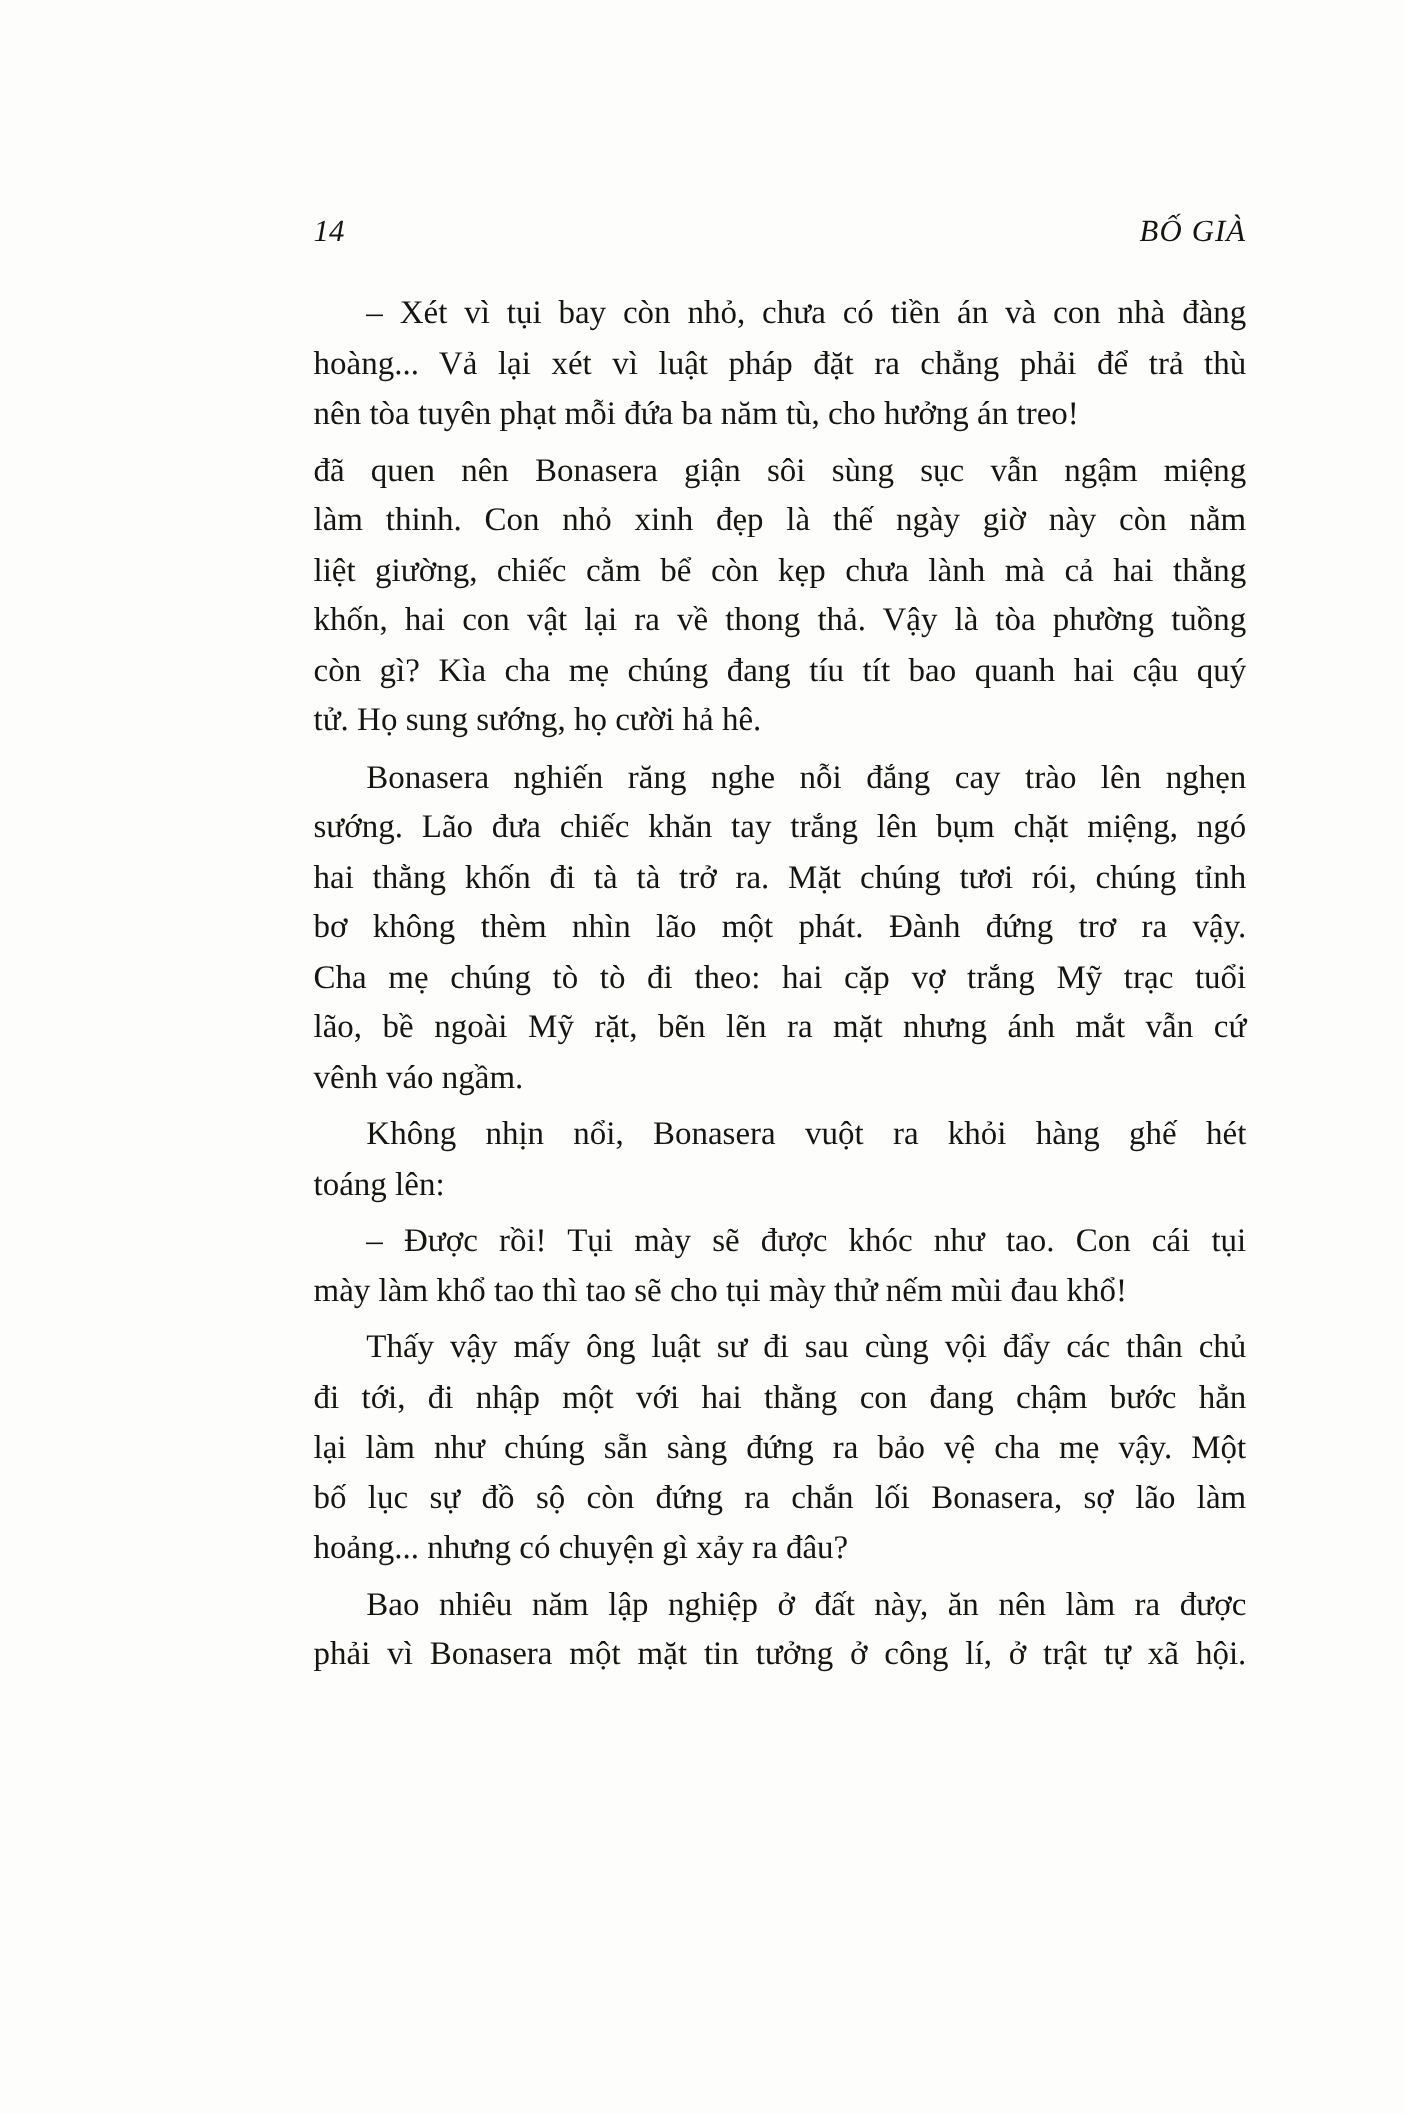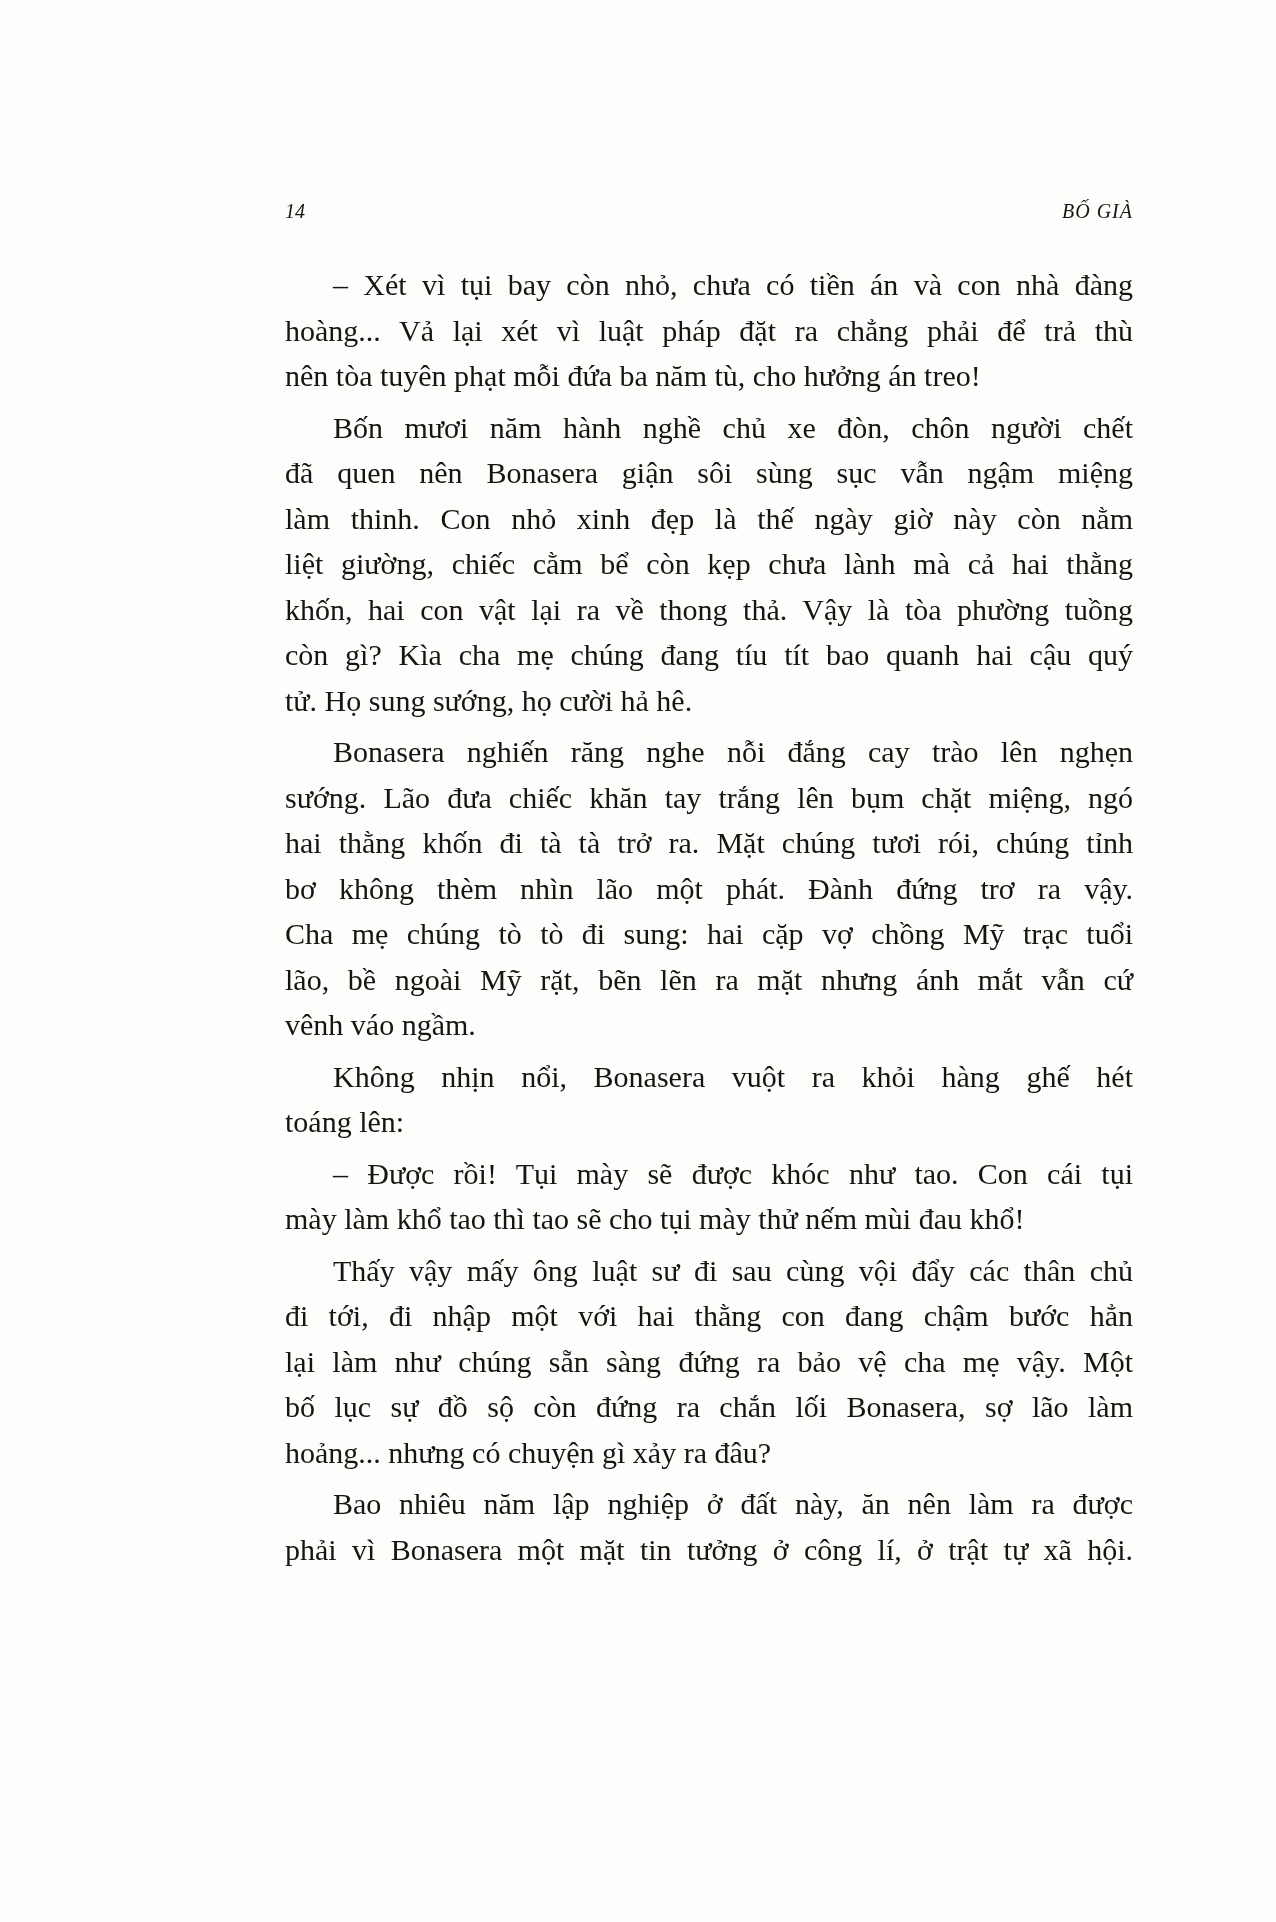--- a/index.html
+++ b/index.html
@@ -21,21 +21,21 @@
     inset: 0;
     background: var(--paper);
   }
   .header {
     position: absolute;
     top: 194px;
     left: 285px;
     width: 848px;
     height: 34px;
     font-style: italic;
-    font-size: 20px;
+    font-size: 28px;
     line-height: 34px;
   }
   .page-number {
     position: absolute;
     left: 0;
     top: 0;
   }
   .running-title {
     display: block;
     text-align: right;
@@ -67,34 +67,33 @@
     <span class="page-number">14</span>
     <span class="running-title">BỐ GIÀ</span>
   </div>
   <div class="body-text" id="body-text">
       <div class="para">
         <div class="line first">– Xét vì tụi bay còn nhỏ, chưa có tiền án và con nhà đàng</div>
         <div class="line">hoàng... Vả lại xét vì luật pháp đặt ra chẳng phải để trả thù</div>
         <div class="line last">nên tòa tuyên phạt mỗi đứa ba năm tù, cho hưởng án treo!</div>
       </div>
       <div class="para">
-        <div class="line first">Bốn mươi năm hành nghề chủ xe đòn, chôn người chết</div>
         <div class="line">đã quen nên Bonasera giận sôi sùng sục vẫn ngậm miệng</div>
         <div class="line">làm thinh. Con nhỏ xinh đẹp là thế ngày giờ này còn nằm</div>
         <div class="line">liệt giường, chiếc cằm bể còn kẹp chưa lành mà cả hai thằng</div>
         <div class="line">khốn, hai con vật lại ra về thong thả. Vậy là tòa phường tuồng</div>
         <div class="line">còn gì? Kìa cha mẹ chúng đang tíu tít bao quanh hai cậu quý</div>
         <div class="line last">tử. Họ sung sướng, họ cười hả hê.</div>
       </div>
       <div class="para">
         <div class="line first">Bonasera nghiến răng nghe nỗi đắng cay trào lên nghẹn</div>
         <div class="line">sướng. Lão đưa chiếc khăn tay trắng lên bụm chặt miệng, ngó</div>
         <div class="line">hai thằng khốn đi tà tà trở ra. Mặt chúng tươi rói, chúng tỉnh</div>
         <div class="line">bơ không thèm nhìn lão một phát. Đành đứng trơ ra vậy.</div>
-        <div class="line">Cha mẹ chúng tò tò đi sung: hai cặp vợ chồng Mỹ trạc tuổi</div>
+        <div class="line">Cha mẹ chúng tò tò đi theo: hai cặp vợ trắng Mỹ trạc tuổi</div>
         <div class="line">lão, bề ngoài Mỹ rặt, bẽn lẽn ra mặt nhưng ánh mắt vẫn cứ</div>
         <div class="line last">vênh váo ngầm.</div>
       </div>
       <div class="para">
         <div class="line first">Không nhịn nổi, Bonasera vuột ra khỏi hàng ghế hét</div>
         <div class="line last">toáng lên:</div>
       </div>
       <div class="para">
         <div class="line first">– Được rồi! Tụi mày sẽ được khóc như tao. Con cái tụi</div>
         <div class="line last">mày làm khổ tao thì tao sẽ cho tụi mày thử nếm mùi đau khổ!</div>

